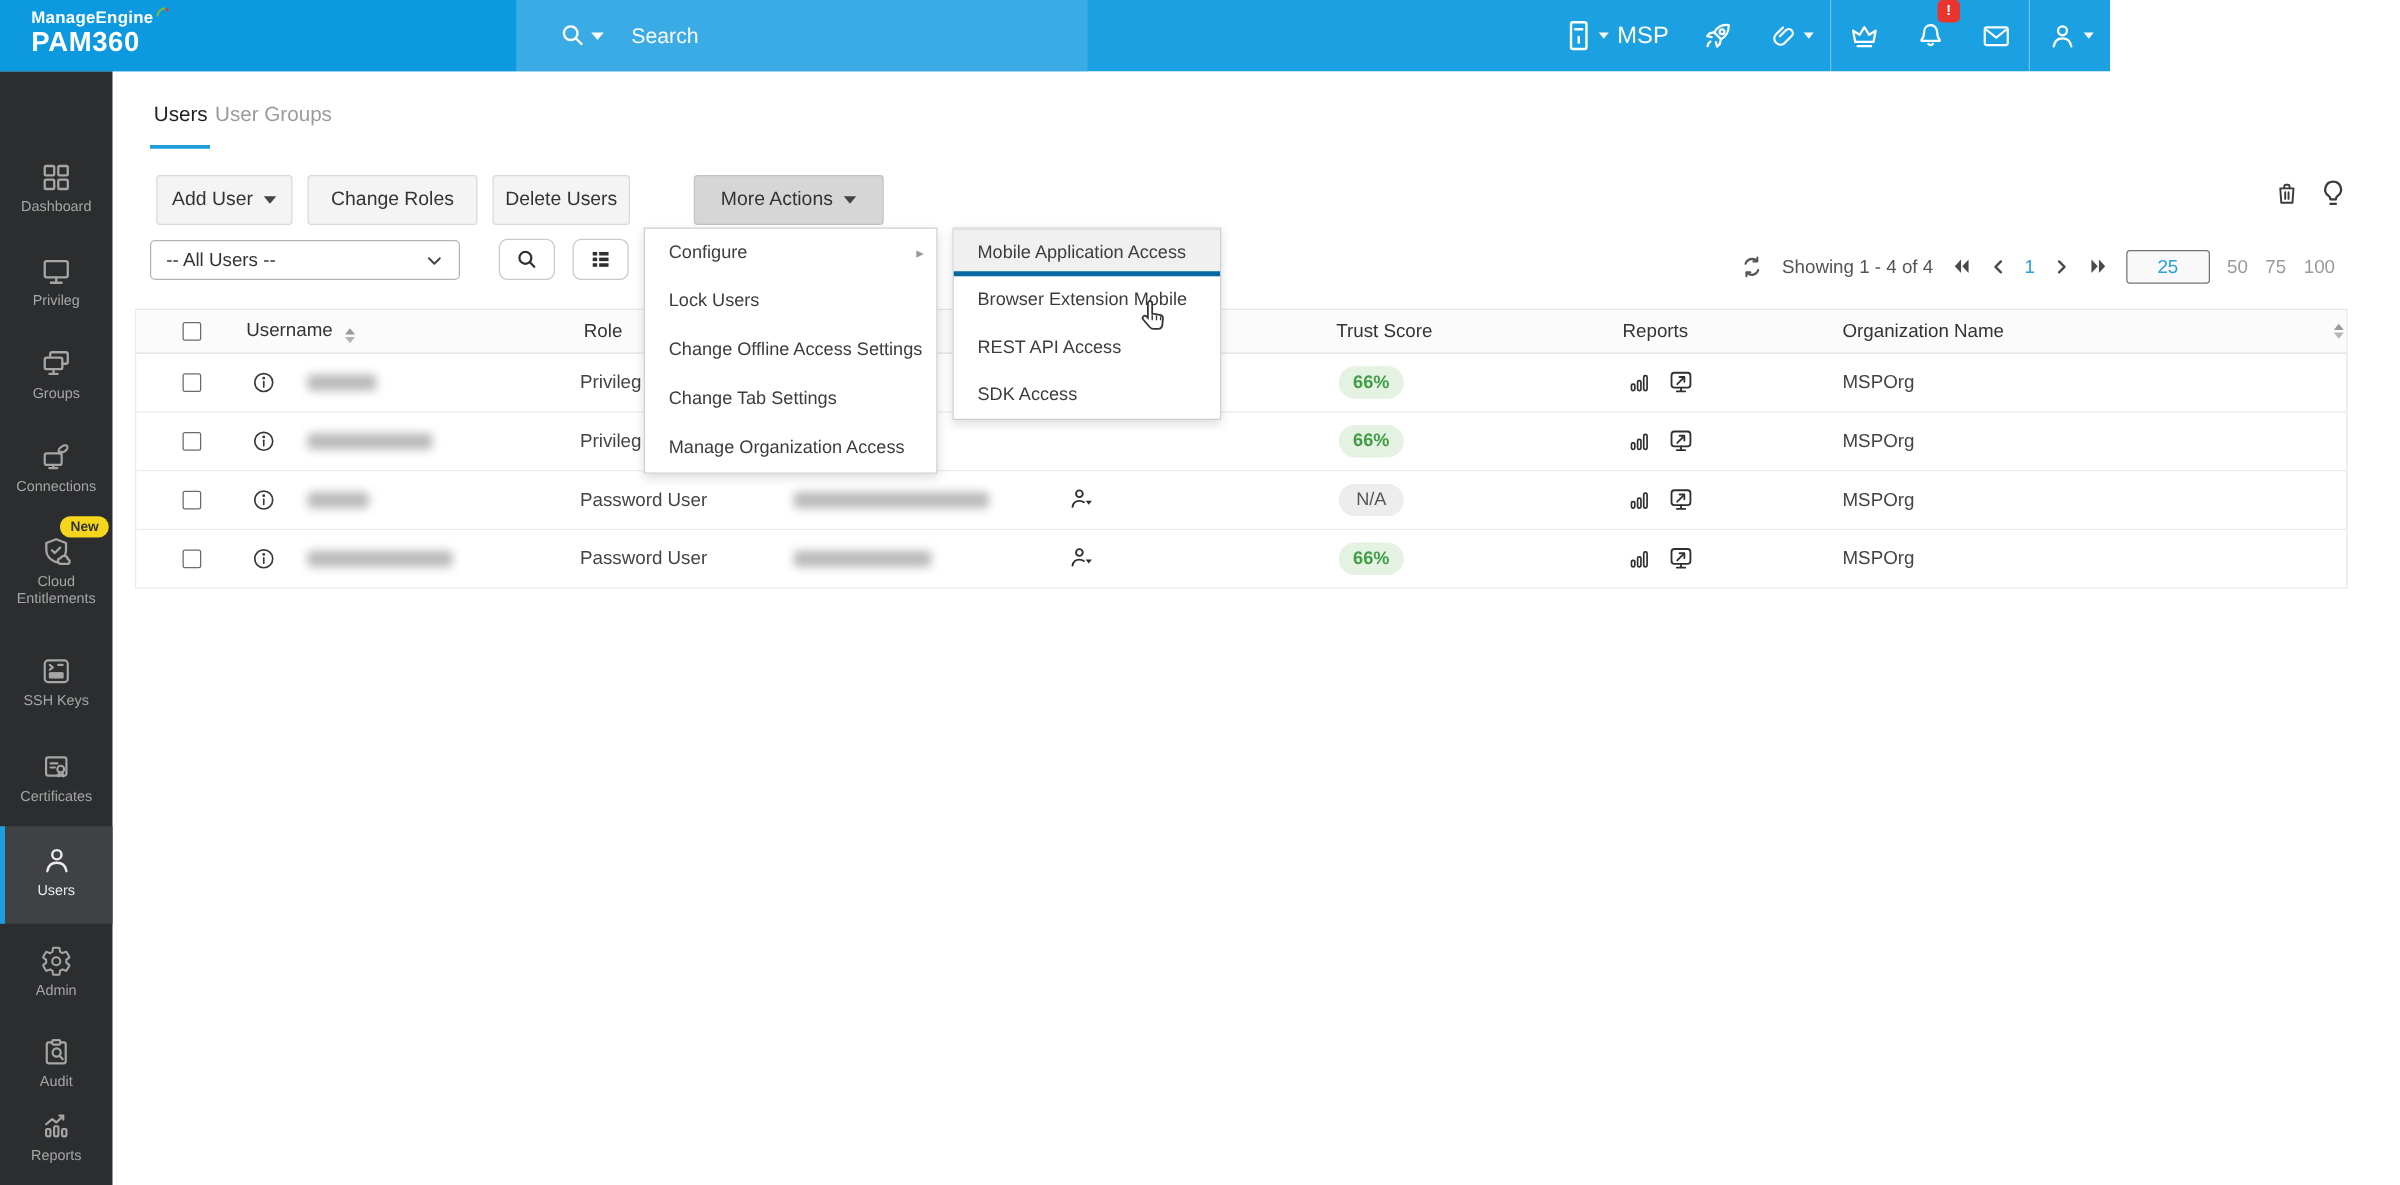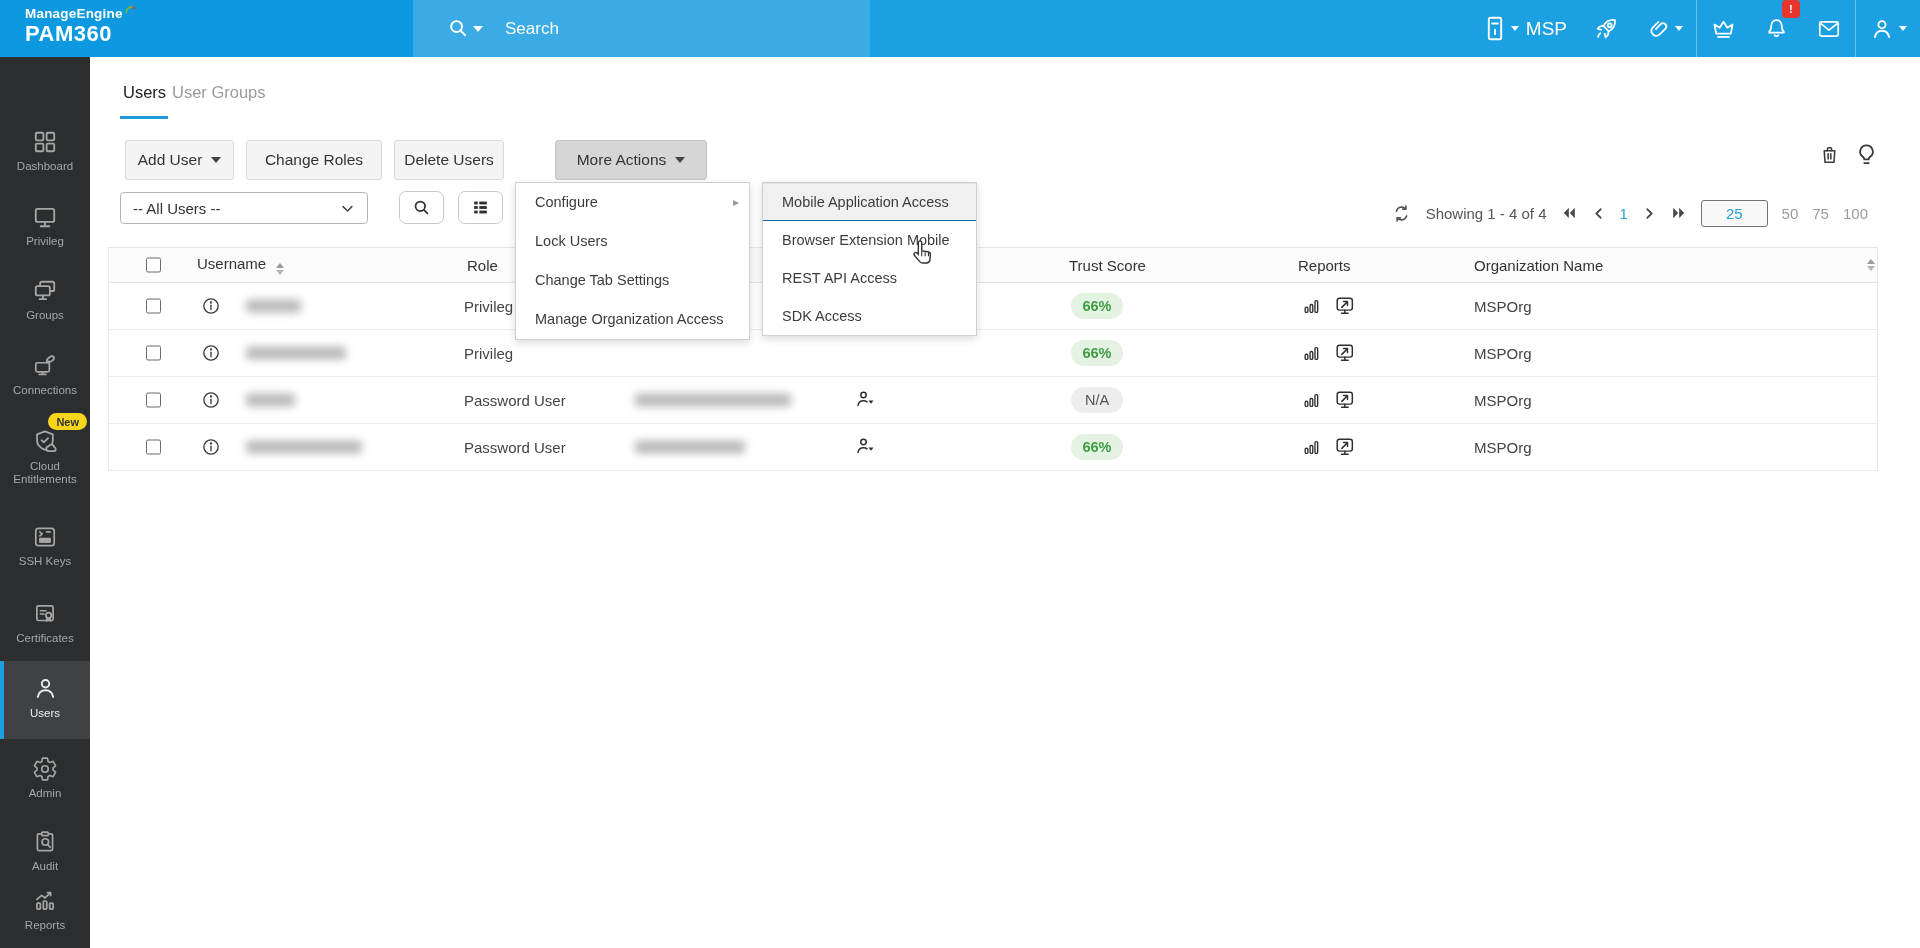--- a/index.html
+++ b/index.html
@@ -6,21 +6,21 @@
     --topbar-blue:#1ba0e2; --logo-blue:#0c99df; --search-blue:#3aabe4;
     --side-bg:#2b2d2f; --side-active:#3f4144; --accent:#2b9fd8;
     --good-bg:#e4f2e1; --good-tx:#3f9d44; --na-bg:#ededed; --na-tx:#555;
     --badge-yellow:#f5d61d; --fab1:#f9a13c; --fab2:#f1511e; --alert:#e8352e;
   }
   *{margin:0;padding:0;box-sizing:border-box;}
   body{font-family:"Liberation Sans",sans-serif;background:#fff;}
   .screen{position:relative;width:1920px;height:948px;overflow:hidden;background:#fff;}
 
   
-  .topbar{position:absolute;left:0;top:0;width:1920px;height:57px;background:var(--topbar-blue);z-index:30;}
+  .topbar{position:absolute;left:0;top:0;width:1688px;height:57px;background:var(--topbar-blue);z-index:30;}
   .logo-zone{position:absolute;left:0;top:0;width:413px;height:57px;background:var(--logo-blue);}
   .brand{position:absolute;left:25px;top:6px;color:#fff;}
   .brand-top{font-size:13.5px;font-weight:bold;letter-spacing:.2px;display:flex;align-items:flex-start;}
   .brand-top svg{margin-left:1px;margin-top:-2px;}
   .brand-bottom{font-size:22px;font-weight:bold;letter-spacing:.5px;margin-top:0px;}
   .search-zone{position:absolute;left:413px;top:0;width:457px;height:57px;background:var(--search-blue);display:flex;align-items:center;}
   .search-zone .mag{margin-left:34px;}
   .search-caret{width:0;height:0;border-left:5px solid transparent;border-right:5px solid transparent;border-top:6px solid #fff;margin-left:3px;}
   .search-ph{margin-left:22px;color:rgba(255,255,255,.97);font-size:17px;}
   .tb-right{position:absolute;right:0;top:0;height:57px;display:flex;align-items:center;color:#fff;}
@@ -77,21 +77,21 @@
   .pill.na{background:var(--na-bg);color:var(--na-tx);font-weight:normal;}
   .rep-icons{display:flex;gap:13px;align-items:center;}
   .rep-icons span{cursor:pointer;display:flex;}
 
   
   .menu{position:absolute;background:#fff;border:1px solid #cfcfcf;box-shadow:0 3px 8px rgba(0,0,0,.14);z-index:50;}
   .menu-1{left:425px;top:125px;width:235px;}
   .menu-2{left:672px;top:125px;width:215px;}
   .mitem{height:39px;line-height:39px;padding-left:19px;font-size:14.5px;color:#3c3c3c;cursor:pointer;position:relative;white-space:nowrap;}
   .menu-2 .mitem{height:38px;line-height:38px;}
-  .mitem.hovered{background:#f0f0f0;border-top:1px solid #e2e2e2;border-bottom:1px solid #0369a1;height:38px;line-height:36px;}
+  .mitem.hovered{background:#f0f0f0;border-top:1px solid #e2e2e2;border-bottom:4px solid #0369a1;height:38px;line-height:36px;}
   .sub-caret{position:absolute;right:10px;top:0;color:#999;font-size:12px;}
   .hand-cursor{position:absolute;left:822px;top:182px;z-index:60;}
 </style>
 </head>
 <body>
 
 <div class="screen">
 
   <header class="topbar">
     <div class="logo-zone">
@@ -542,20 +542,21 @@
         <span class="cell" style="left:1365px">MSPOrg</span>
       </div>
     </div>
 
     <div class="menu menu-1">
       <div class="mitem">
         <span>Configure</span>
         <span class="sub-caret">▸</span>
       </div>
       <div class="mitem">Lock Users</div>
+      <div class="mitem">Change Offline Access Settings</div>
       <div class="mitem">Change Tab Settings</div>
       <div class="mitem">Manage Organization Access</div>
     </div>
 
     <div class="menu menu-2">
       <div class="mitem hovered">Mobile Application Access</div>
       <div class="mitem">Browser Extension Mobile</div>
       <div class="mitem">REST API Access</div>
       <div class="mitem">SDK Access</div>
     </div>

